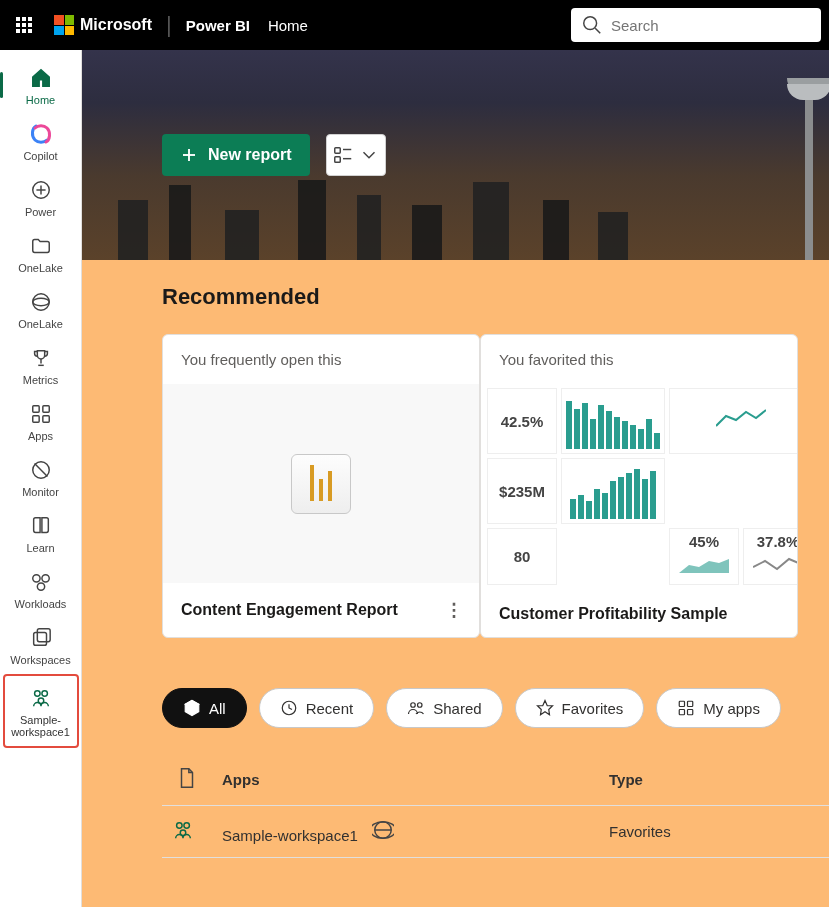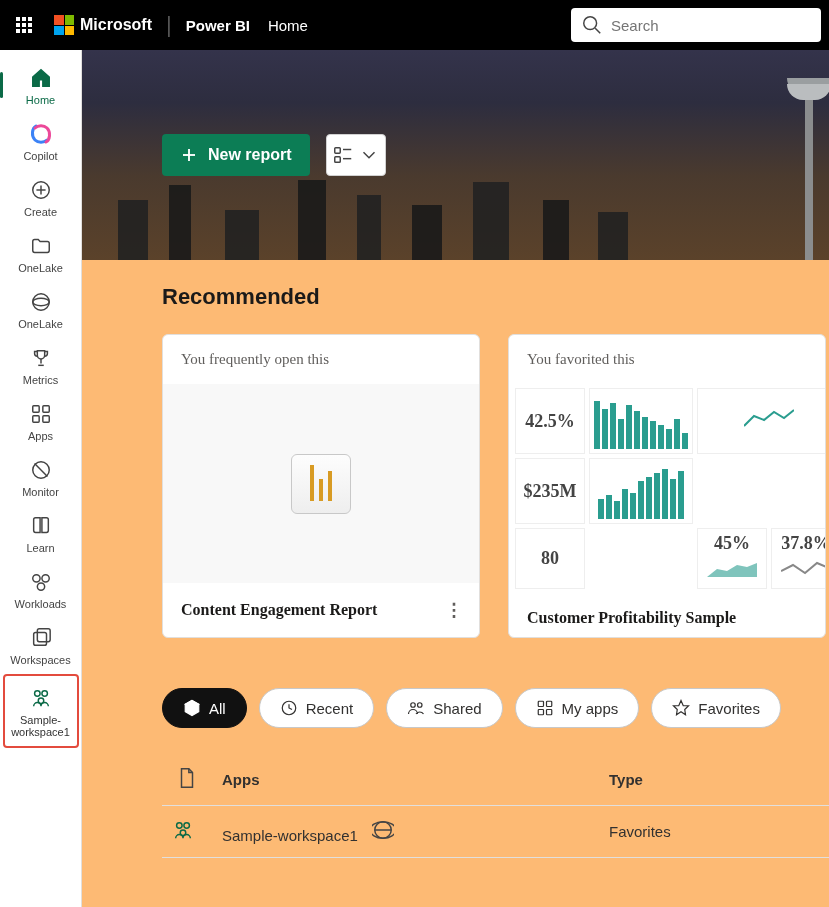--- a/index.html
+++ b/index.html
@@ -57,38 +57,38 @@
   .tower::before{content:""; position:absolute; left:26px; top:40px; width:8px; height:160px; background:#8b8d8e;}
   .tower::after{content:""; position:absolute; left:8px; top:24px; width:44px; height:16px; background:#babdbf; border-radius:0 0 20px 20px; box-shadow:0 -6px 0 0 #9a9ea0, 0 -46px 0 -18px #9a9ea0;}
   .hero-actions { position:relative; z-index:2; display:flex; gap:16px;}
   .btn-new { background:#0c7d55; color:#fff; border:none; border-radius:4px; font-size:16px; font-weight:600; height:42px; padding:0 18px; display:flex; align-items:center; gap:10px; cursor:pointer;}
   .btn-layout { background:#fff; border:1px solid #d1d1d1; border-radius:4px; height:42px; width:60px; display:flex; align-items:center; justify-content:center; gap:4px; cursor:pointer;}
   .btn-layout svg.ic{stroke:#444;}
   
   .section { padding:24px 0 0 80px;}
   .section h2 { font-size:22px; font-weight:600; color:#1b1a19; margin-bottom:24px;}
   
-  .cards { display:flex; gap:28px;font-family:Liberation Serif, serif;}
+  .cards { display:flex; gap:0;}
   .card { width:318px; height:304px; background:#fff; border:1px solid #e1dfdd; border-radius:6px; display:flex; flex-direction:column; overflow:hidden; cursor:pointer;}
   .card-header { padding:16px 18px; font-size:15px; color:#605e5c;}
   .card-body { flex:1; background:#f8f8f8; display:flex; align-items:center; justify-content:center;}
   .card-body.dash { background:#fff; padding:4px 6px;}
   .card-footer { padding:16px 10px 16px 18px; font-size:16px; font-weight:600; color:#1b1a19; display:flex; align-items:center; justify-content:space-between;}
   .more-icon { color:#605e5c; font-size:18px; padding:0 6px; cursor:pointer;}
   
   .report-thumb { width:60px; height:60px; border:1px solid #c8c8c8; border-radius:6px; background:linear-gradient(#fdfdfd,#eeeeee); display:flex; align-items:flex-end; justify-content:center; gap:5px; padding-bottom:12px;}
   .report-thumb span{ width:4px; background:#d89b23;}
   .report-thumb span:nth-child(1){height:36px;}
   .report-thumb span:nth-child(2){height:22px;}
   .report-thumb span:nth-child(3){height:30px;}
   
   
   .dash-grid { display:grid; grid-template-columns:70px 1fr 70px 70px; grid-template-rows:1fr 1fr; gap:4px; width:100%; height:100%; font-size:10px; color:#444;}
   .dash-cell{ border:1px solid #eee; display:flex; flex-direction:column; justify-content:center; align-items:center; padding:4px;}
-  .kpi .val{ font-size:18px; font-weight:600;}
+  .kpi .val{ font-size:15px; font-weight:600;}
   .barschart{ display:flex; align-items:flex-end; gap:2px; height:56px;}
   .barschart span{ width:6px; background:#2a9d8f;}
   .sparkline{ width:50px; height:30px;}
   
   
   .filters { display:flex; gap:12px; margin-top:50px;}
   .pill { display:flex; align-items:center; gap:8px; height:40px; padding:0 20px; border-radius:20px; border:1px solid #c8c8c8; background:#fff; font-size:15px; color:#323130; cursor:pointer;}
   .pill.active { background:#111; color:#fff; border-color:#111;}
   .pill svg.ic{ width:18px; height:18px; stroke:currentColor;}
   
@@ -162,21 +162,21 @@
     <div class="label">Copilot</div>
   </div>
   <div class="nav-item">
     <div class="icon">
           <svg class="ic" viewBox="0 0 24 24">
             <circle cx="12" cy="12" r="9"></circle>
             <line x1="12" y1="7" x2="12" y2="17"></line>
             <line x1="7" y1="12" x2="17" y2="12"></line>
           </svg>
         </div>
-    <div class="label">Create</div>
+    <div class="label">Power</div>
   </div>
   <div class="nav-item">
     <div class="icon">
           <svg class="ic" viewBox="0 0 24 24">
             <path d="M3 7 a2 2 0 0 1 2-2 h4 l2 2 h8 a2 2 0 0 1 2 2 v8 a2 2 0 0 1 -2 2 H5 a2 2 0 0 1 -2 -2 Z"></path>
           </svg>
         </div>
     <div class="label">OneLake</div>
   </div>
   <div class="nav-item">
@@ -393,32 +393,32 @@
       <div class="pill">
         <svg class="ic" viewBox="0 0 24 24">
               <circle cx="8" cy="8" r="3"></circle>
               <circle cx="17" cy="8" r="3"></circle>
               <path d="M2 20 a6 6 0 0 1 12 0 M12 20 a6 6 0 0 1 10 0"></path>
             </svg>
         <span>Shared</span>
       </div>
       <div class="pill">
         <svg class="ic" viewBox="0 0 24 24">
+              <polygon points="12 2 15 9 22 9 17 14 18 21 12 17 6 21 7 14 2 9 9 9"></polygon>
+            </svg>
+        <span>Favorites</span>
+      </div>
+      <div class="pill">
+        <svg class="ic" viewBox="0 0 24 24">
               <rect x="3" y="3" width="7" height="7" rx="1"></rect>
               <rect x="14" y="3" width="7" height="7" rx="1"></rect>
               <rect x="3" y="14" width="7" height="7" rx="1"></rect>
               <rect x="14" y="14" width="7" height="7" rx="1"></rect>
             </svg>
         <span>My apps</span>
-      </div>
-      <div class="pill">
-        <svg class="ic" viewBox="0 0 24 24">
-              <polygon points="12 2 15 9 22 9 17 14 18 21 12 17 6 21 7 14 2 9 9 9"></polygon>
-            </svg>
-        <span>Favorites</span>
       </div>
     </div>
 
     <div class="tbl">
       <div class="thead">
         <div class="colicon"><svg class="ic" viewBox="0 0 24 24" width="16" height="16">
                 <path d="M6 2 h8 l4 4 v16 H6 Z"></path>
                 <polyline points="14 2 14 6 18 6"></polyline>
               </svg></div>
         <div>Apps</div>

